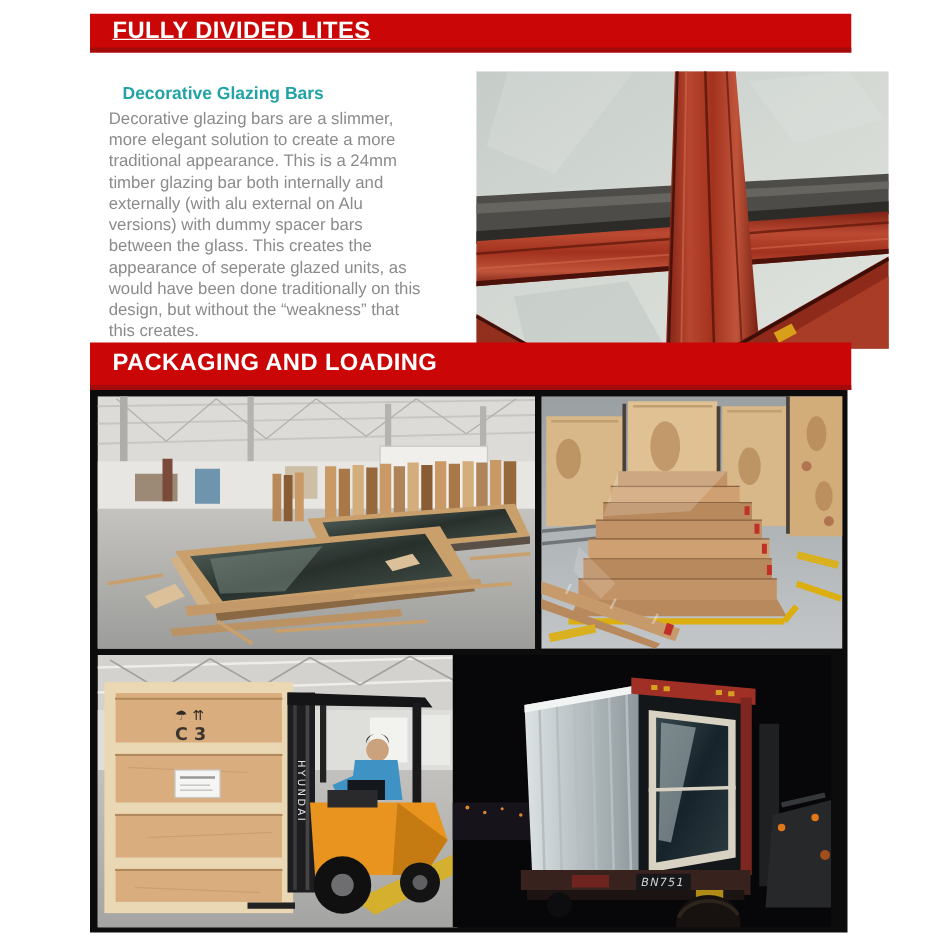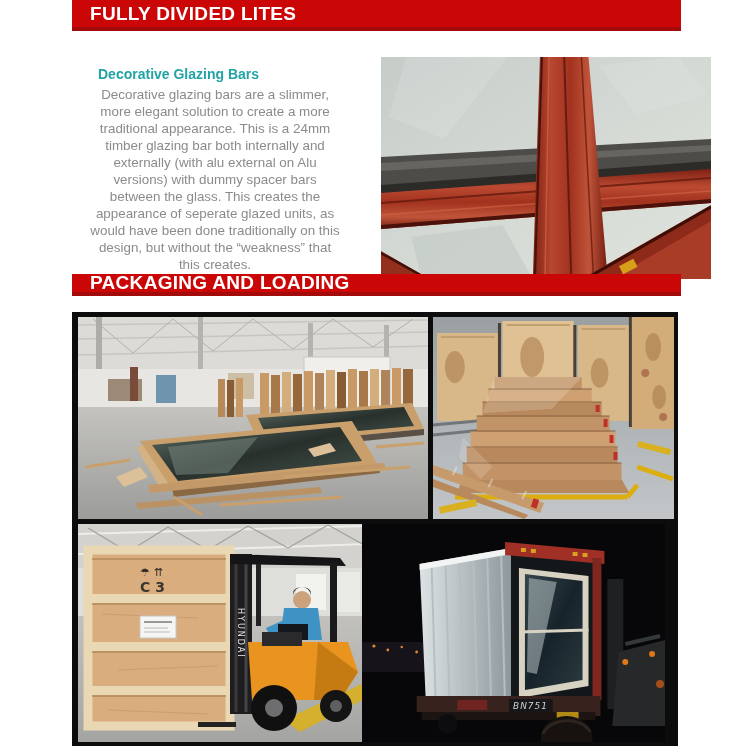--- a/index.html
+++ b/index.html
@@ -1,25 +1,25 @@
 <!DOCTYPE html>
 <html><head>
 <meta charset="utf-8">
 <style>
   html,body{margin:0;padding:0;background:#ffffff;}
   .page{position:relative;width:750px;height:750px;background:#ffffff;overflow:hidden;
         font-family:"Liberation Sans",sans-serif;}
   .banner{position:absolute;left:72px;width:609px;background:#cb0606;color:#ffffff;
           font-weight:700;font-size:19px;letter-spacing:.3px;display:flex;align-items:center;
           padding-left:18px;box-sizing:border-box;border-bottom:4px solid #a30b0b;}
-  .banner-lites{top:0;height:31px;}
-  .banner-packaging{top:274px;height:22px;}
+  .banner-lites{top:11px;height:31px;text-decoration:underline;}
+  .banner-packaging{top:274px;height:38px;}
   .text-col{position:absolute;left:87px;top:66px;width:256px;}
   .teal-heading{color:#22a3a6;font-size:14px;font-weight:700;margin:0 0 4px 11px;}
-  .body-text{color:#8b8b8b;font-size:13.4px;line-height:17px;margin:0;text-align:center;}
+  .body-text{color:#8b8b8b;font-size:13.4px;line-height:17px;margin:0;}
   .window-photo{position:absolute;left:341px;top:41px;width:330px;height:222px;}
   .photo-panel{position:absolute;left:72px;top:312px;width:606px;height:434px;background:#0c0c0c;}
   .ph{position:absolute;margin:0;padding:0;}
   .ph svg,.window-photo svg{display:block;width:100%;height:100%;}
   .ph-factory{left:6px;top:5px;width:350px;height:202px;}
   .ph-packages{left:361px;top:5px;width:241px;height:202px;}
   .ph-forklift{left:6px;top:212px;width:288px;height:218px;}
   .ph-night{left:290px;top:212px;width:303px;height:218px;font-style:italic;}
   svg text{font-family:"DejaVu Sans",sans-serif;}
 </style>

